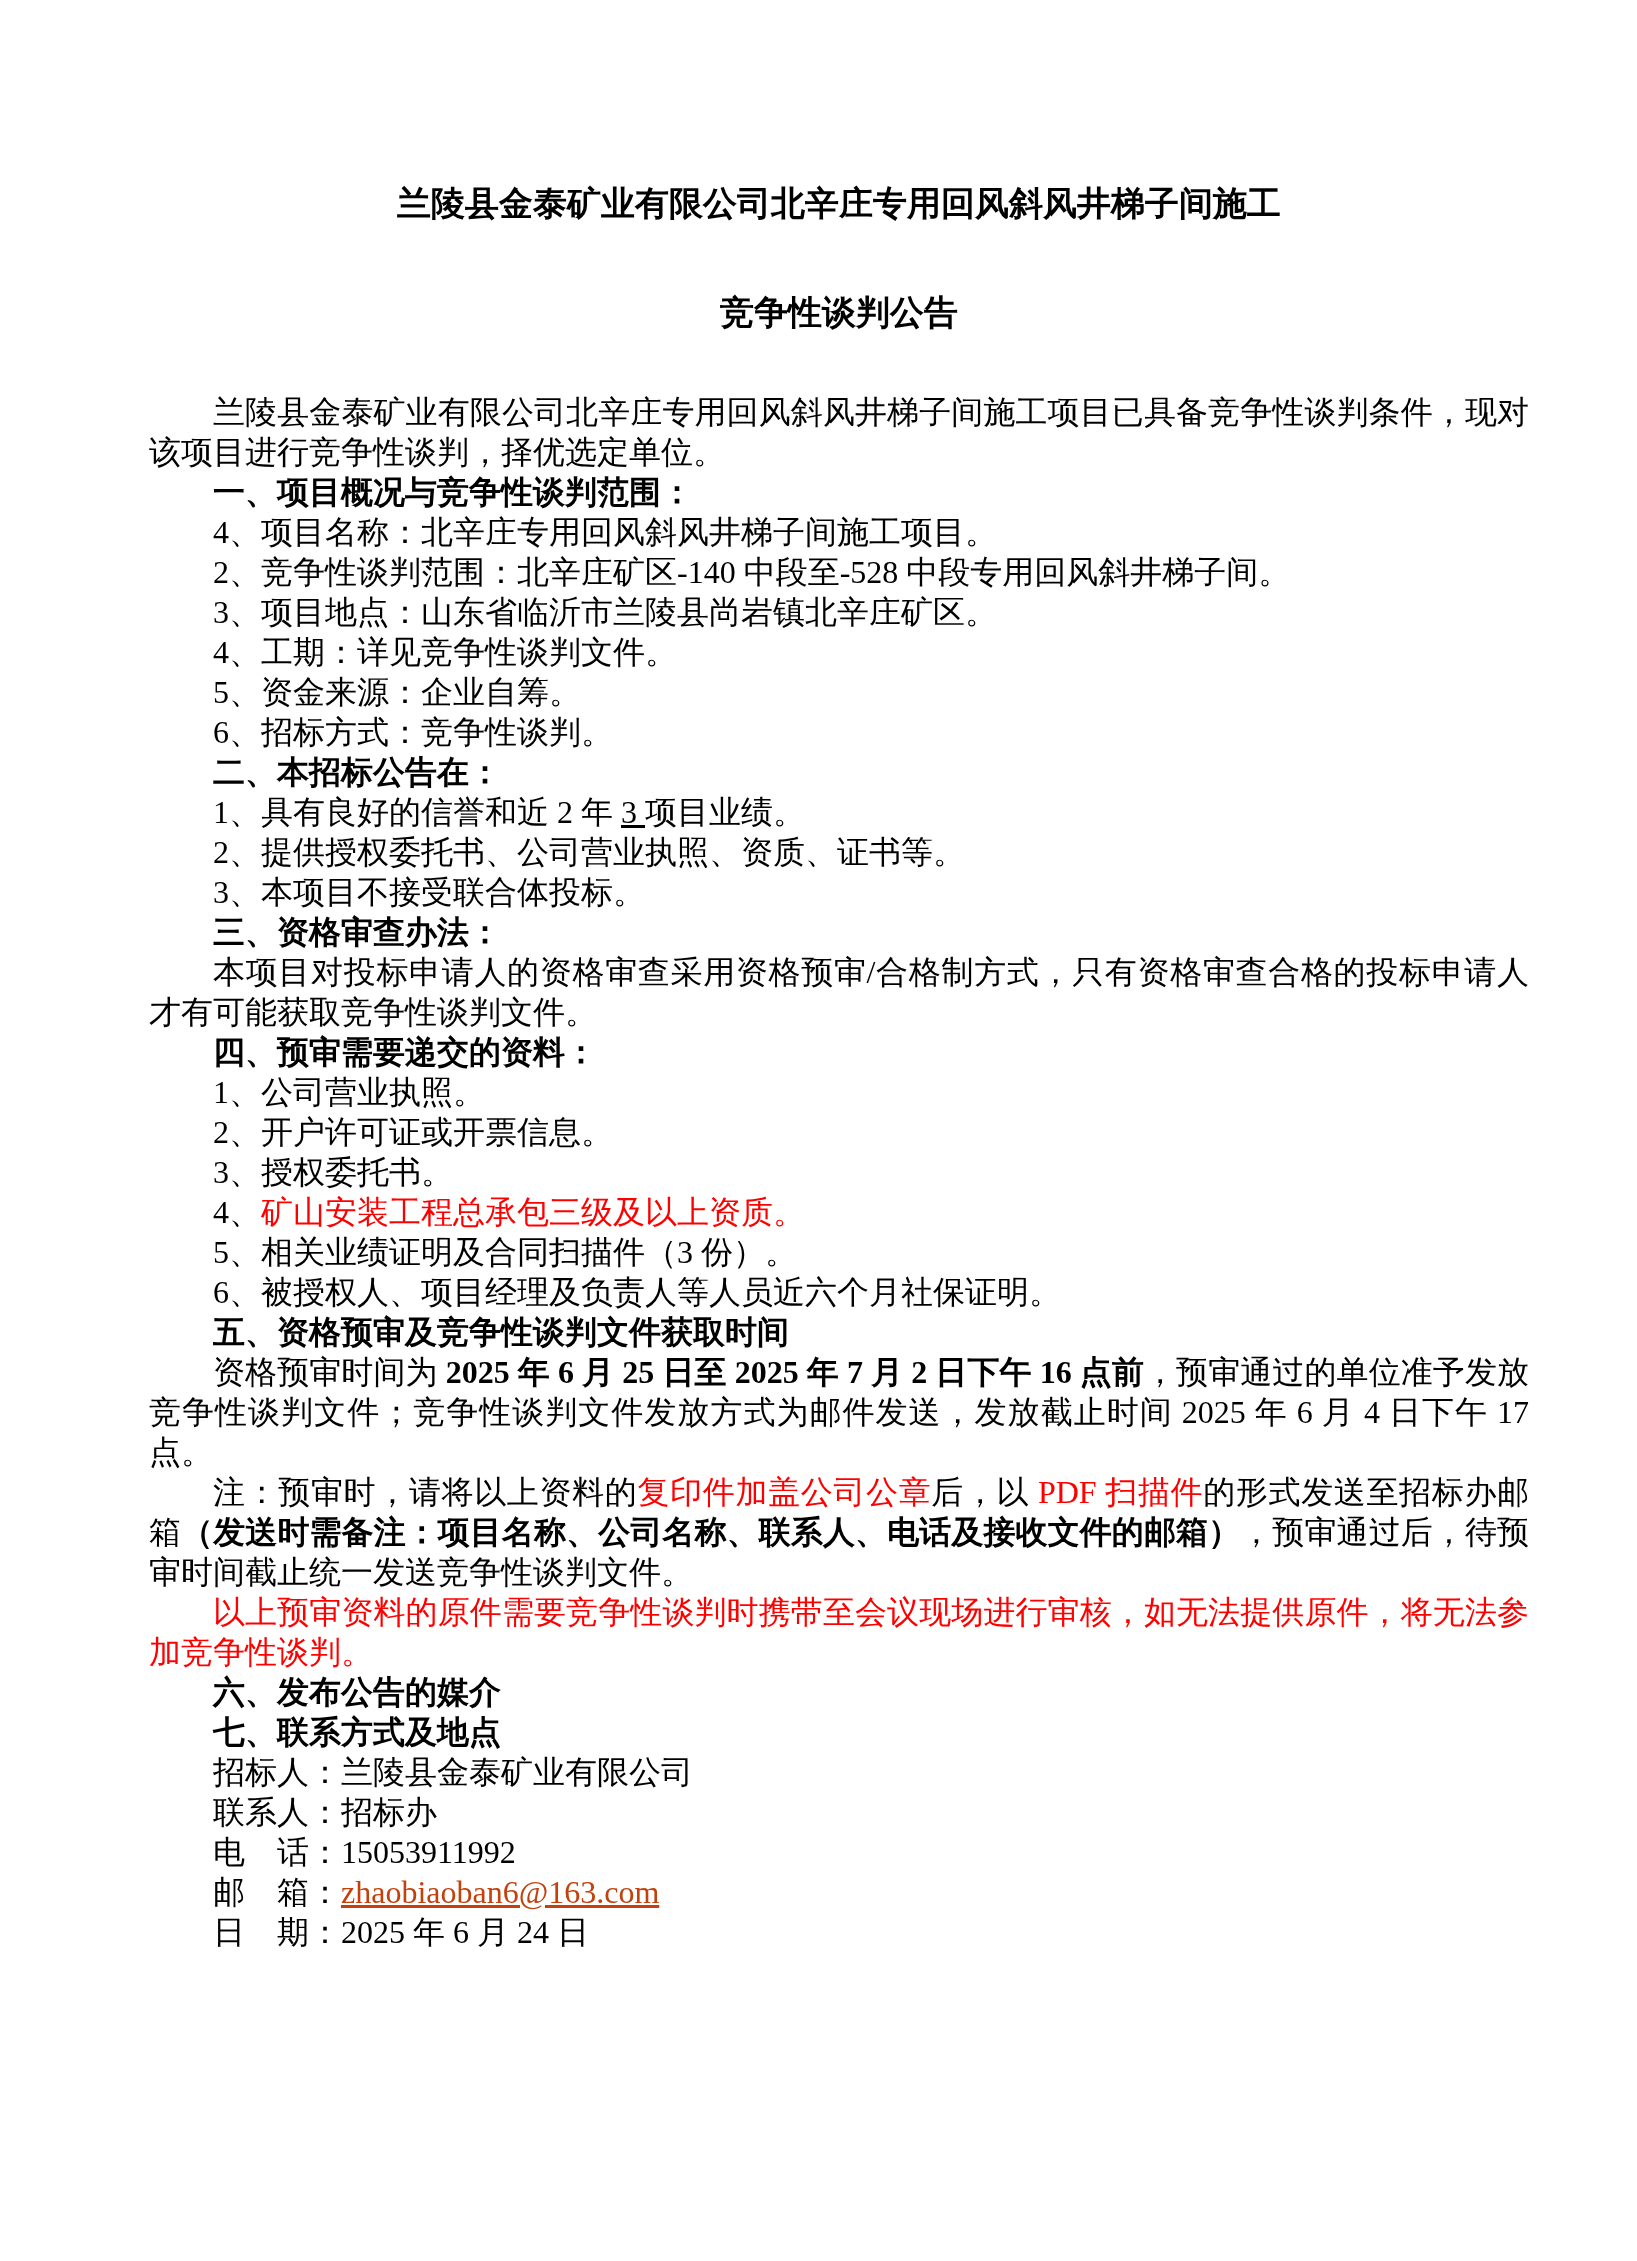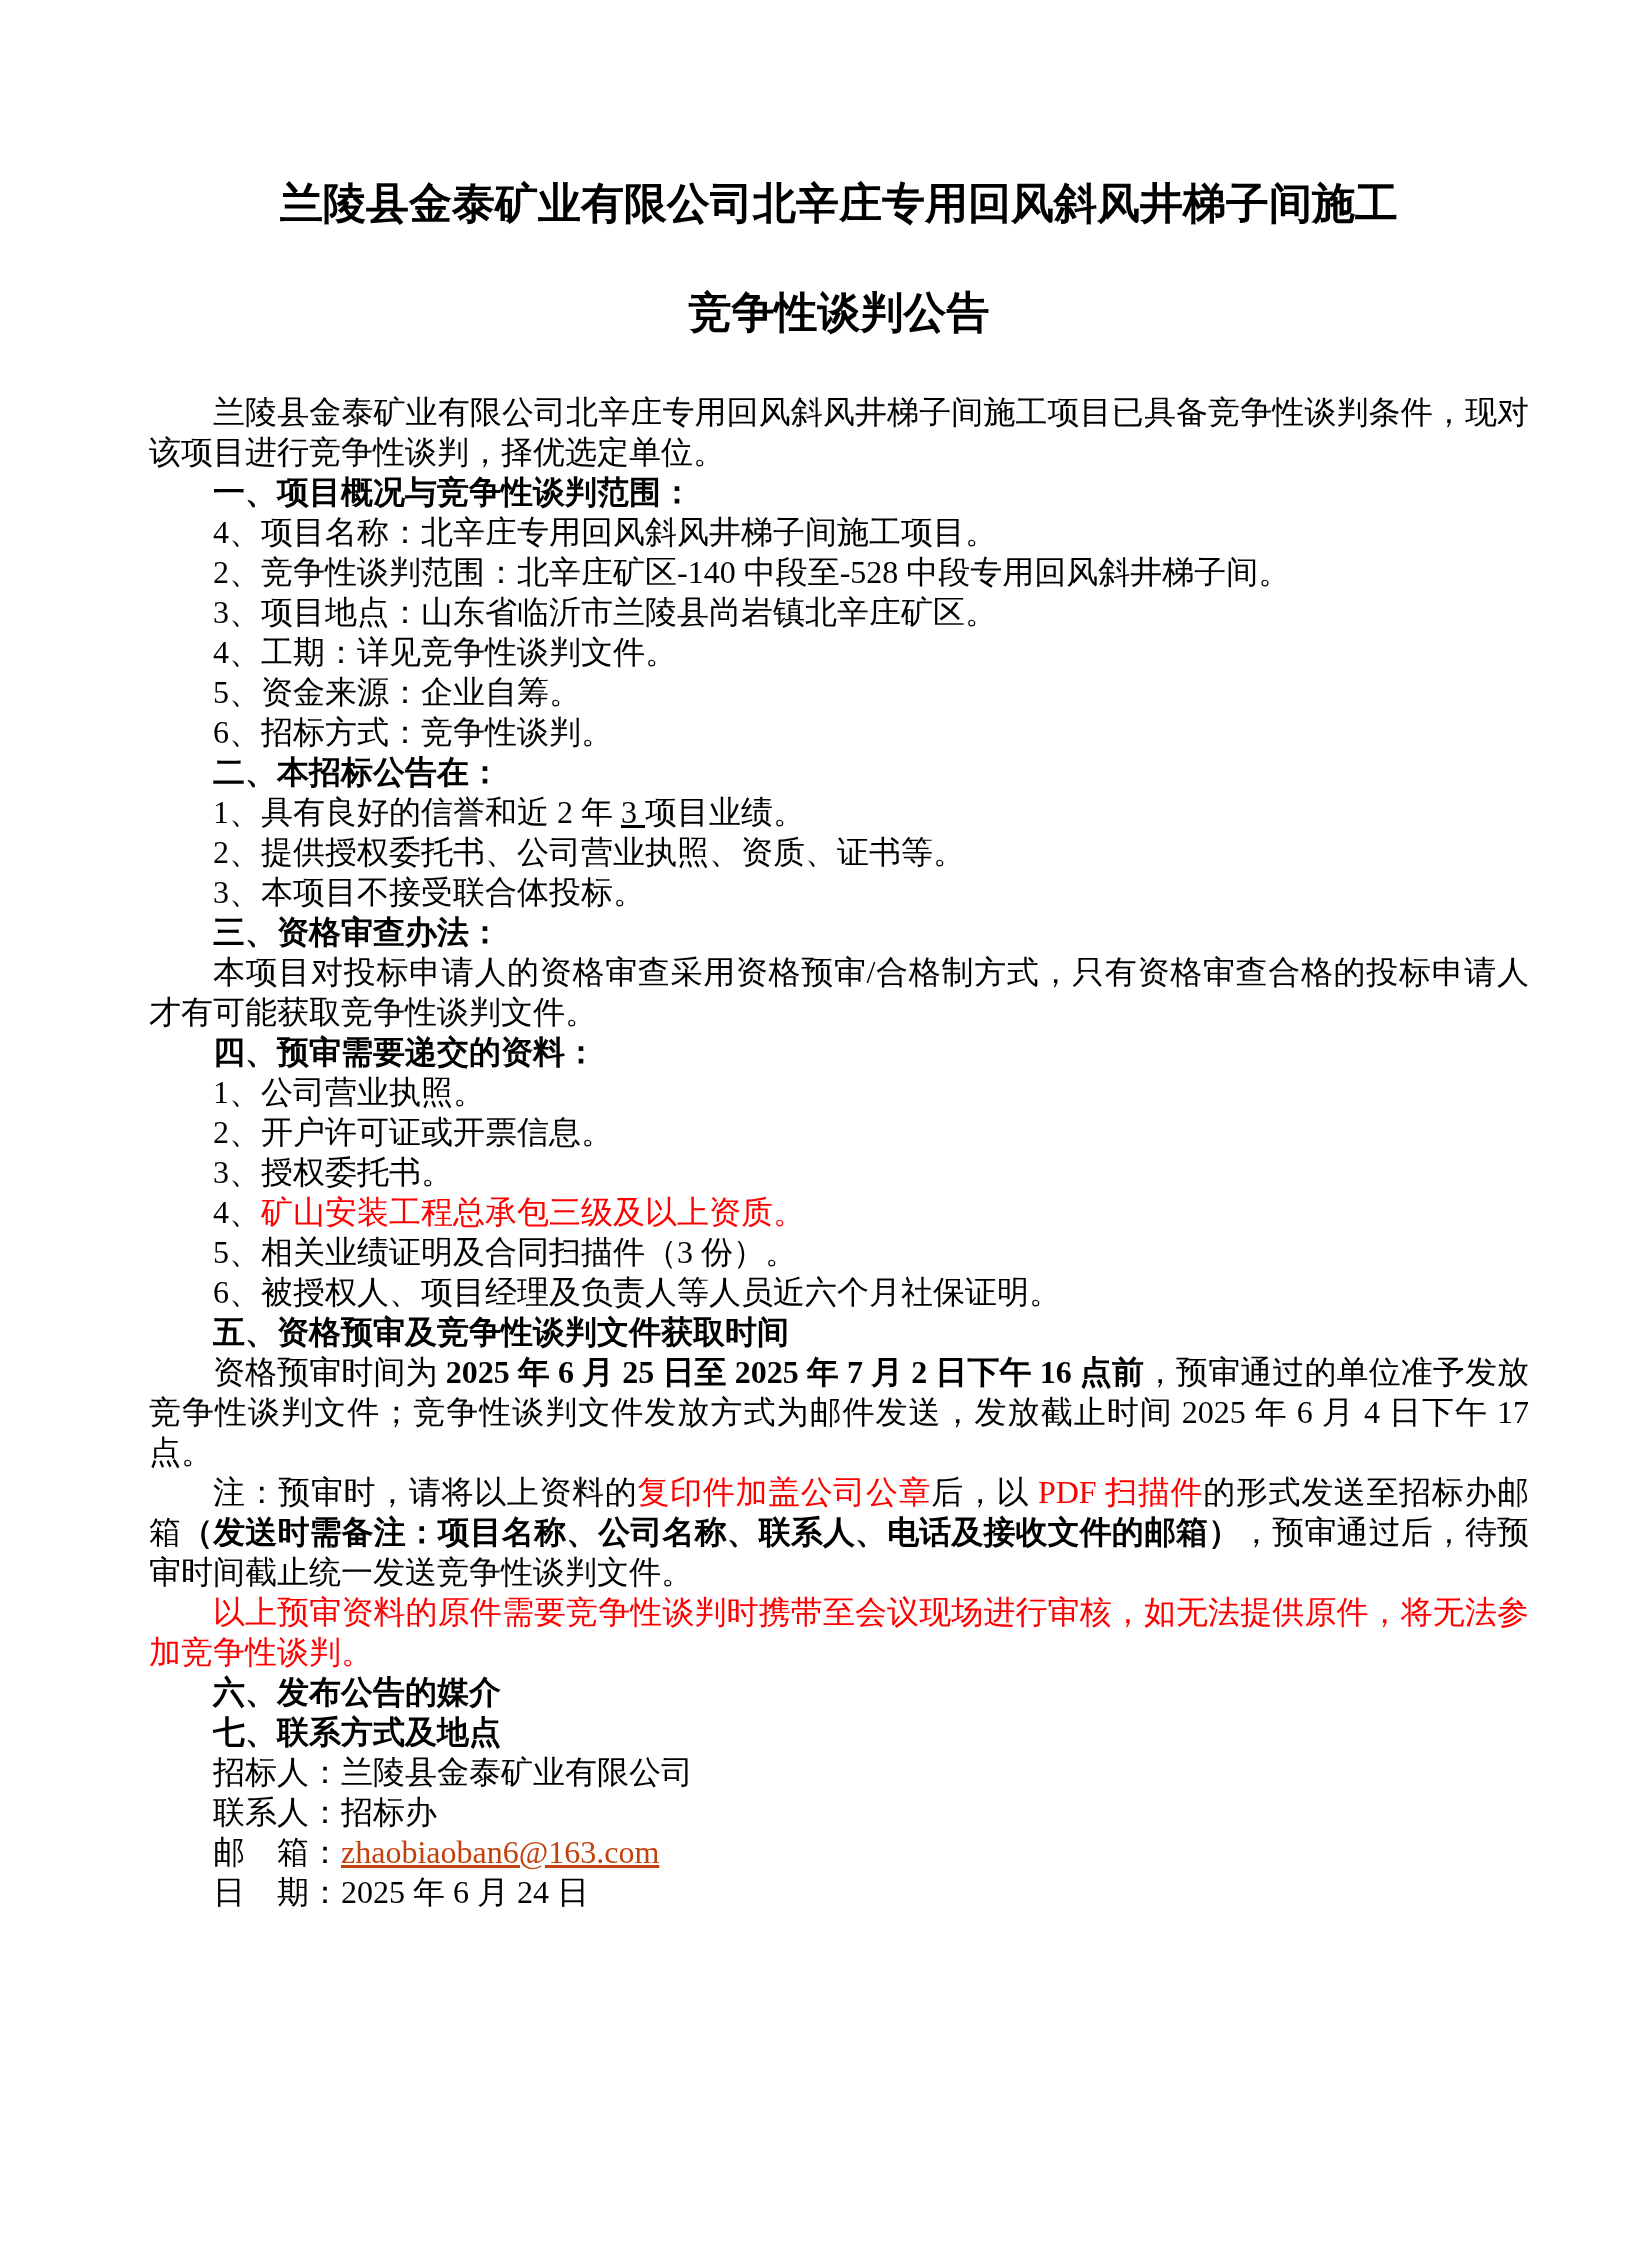--- a/index.html
+++ b/index.html
@@ -17,21 +17,21 @@
     padding: 149px 109px 0 149px;
     font-family: "Liberation Serif", "DejaVu Serif", serif;
     font-size: 32px;
     line-height: 40px;
     color: #000000;
     overflow: hidden;
   }
   .title-line {
     text-align: center;
     font-weight: bold;
-    font-size: 43px;
+    font-size: 34px;
     line-height: 109px;
     text-indent: 0;
     margin: 0;
     white-space: nowrap;
   }
   .content {
     margin-top: 25px;
   }
   .content p {
     margin: 0;
@@ -86,18 +86,19 @@
     <p class="bold">五、资格预审及竞争性谈判文件获取时间</p>
     <p><span>资格预审时间为 </span><span class="bold">2025 年 6 月 25 日至 2025 年 7 月 2 日下午 16 点前</span><span>，预审通过的单位准予发放竞争性谈判文件；竞争性谈判文件发放方式为邮件发送，发放截止时间 2025 年 6 月 4 日下午 17 点。</span></p>
     <p><span>注：预审时，请将以上资料的</span><span class="red">复印件加盖公司公章</span><span>后，以 </span><span class="red">PDF 扫描件</span><span>的形式发送至招标办邮箱</span><span class="bold">（发送时需备注：项目名称、公司名称、联系人、电话及接收文件的邮箱）</span><span>，预审通过后，待预审时间截止统一发送竞争性谈判文件。</span></p>
     <p class="red">以上预审资料的原件需要竞争性谈判时携带至会议现场进行审核，如无法提供原件，将无法参加竞争性谈判。</p>
 
     <p class="bold">六、发布公告的媒介</p>
 
     <p class="bold">七、联系方式及地点</p>
     <p>招标人：兰陵县金泰矿业有限公司</p>
     <p>联系人：招标办</p>
+    <p>电　话：15053911992</p>
     <p><span>邮　箱：</span><a class="link">zhaobiaoban6@163.com</a></p>
     <p>日　期：2025 年 6 月 24 日</p>
 
   </div>
 </div>
 
 
 </body></html>

